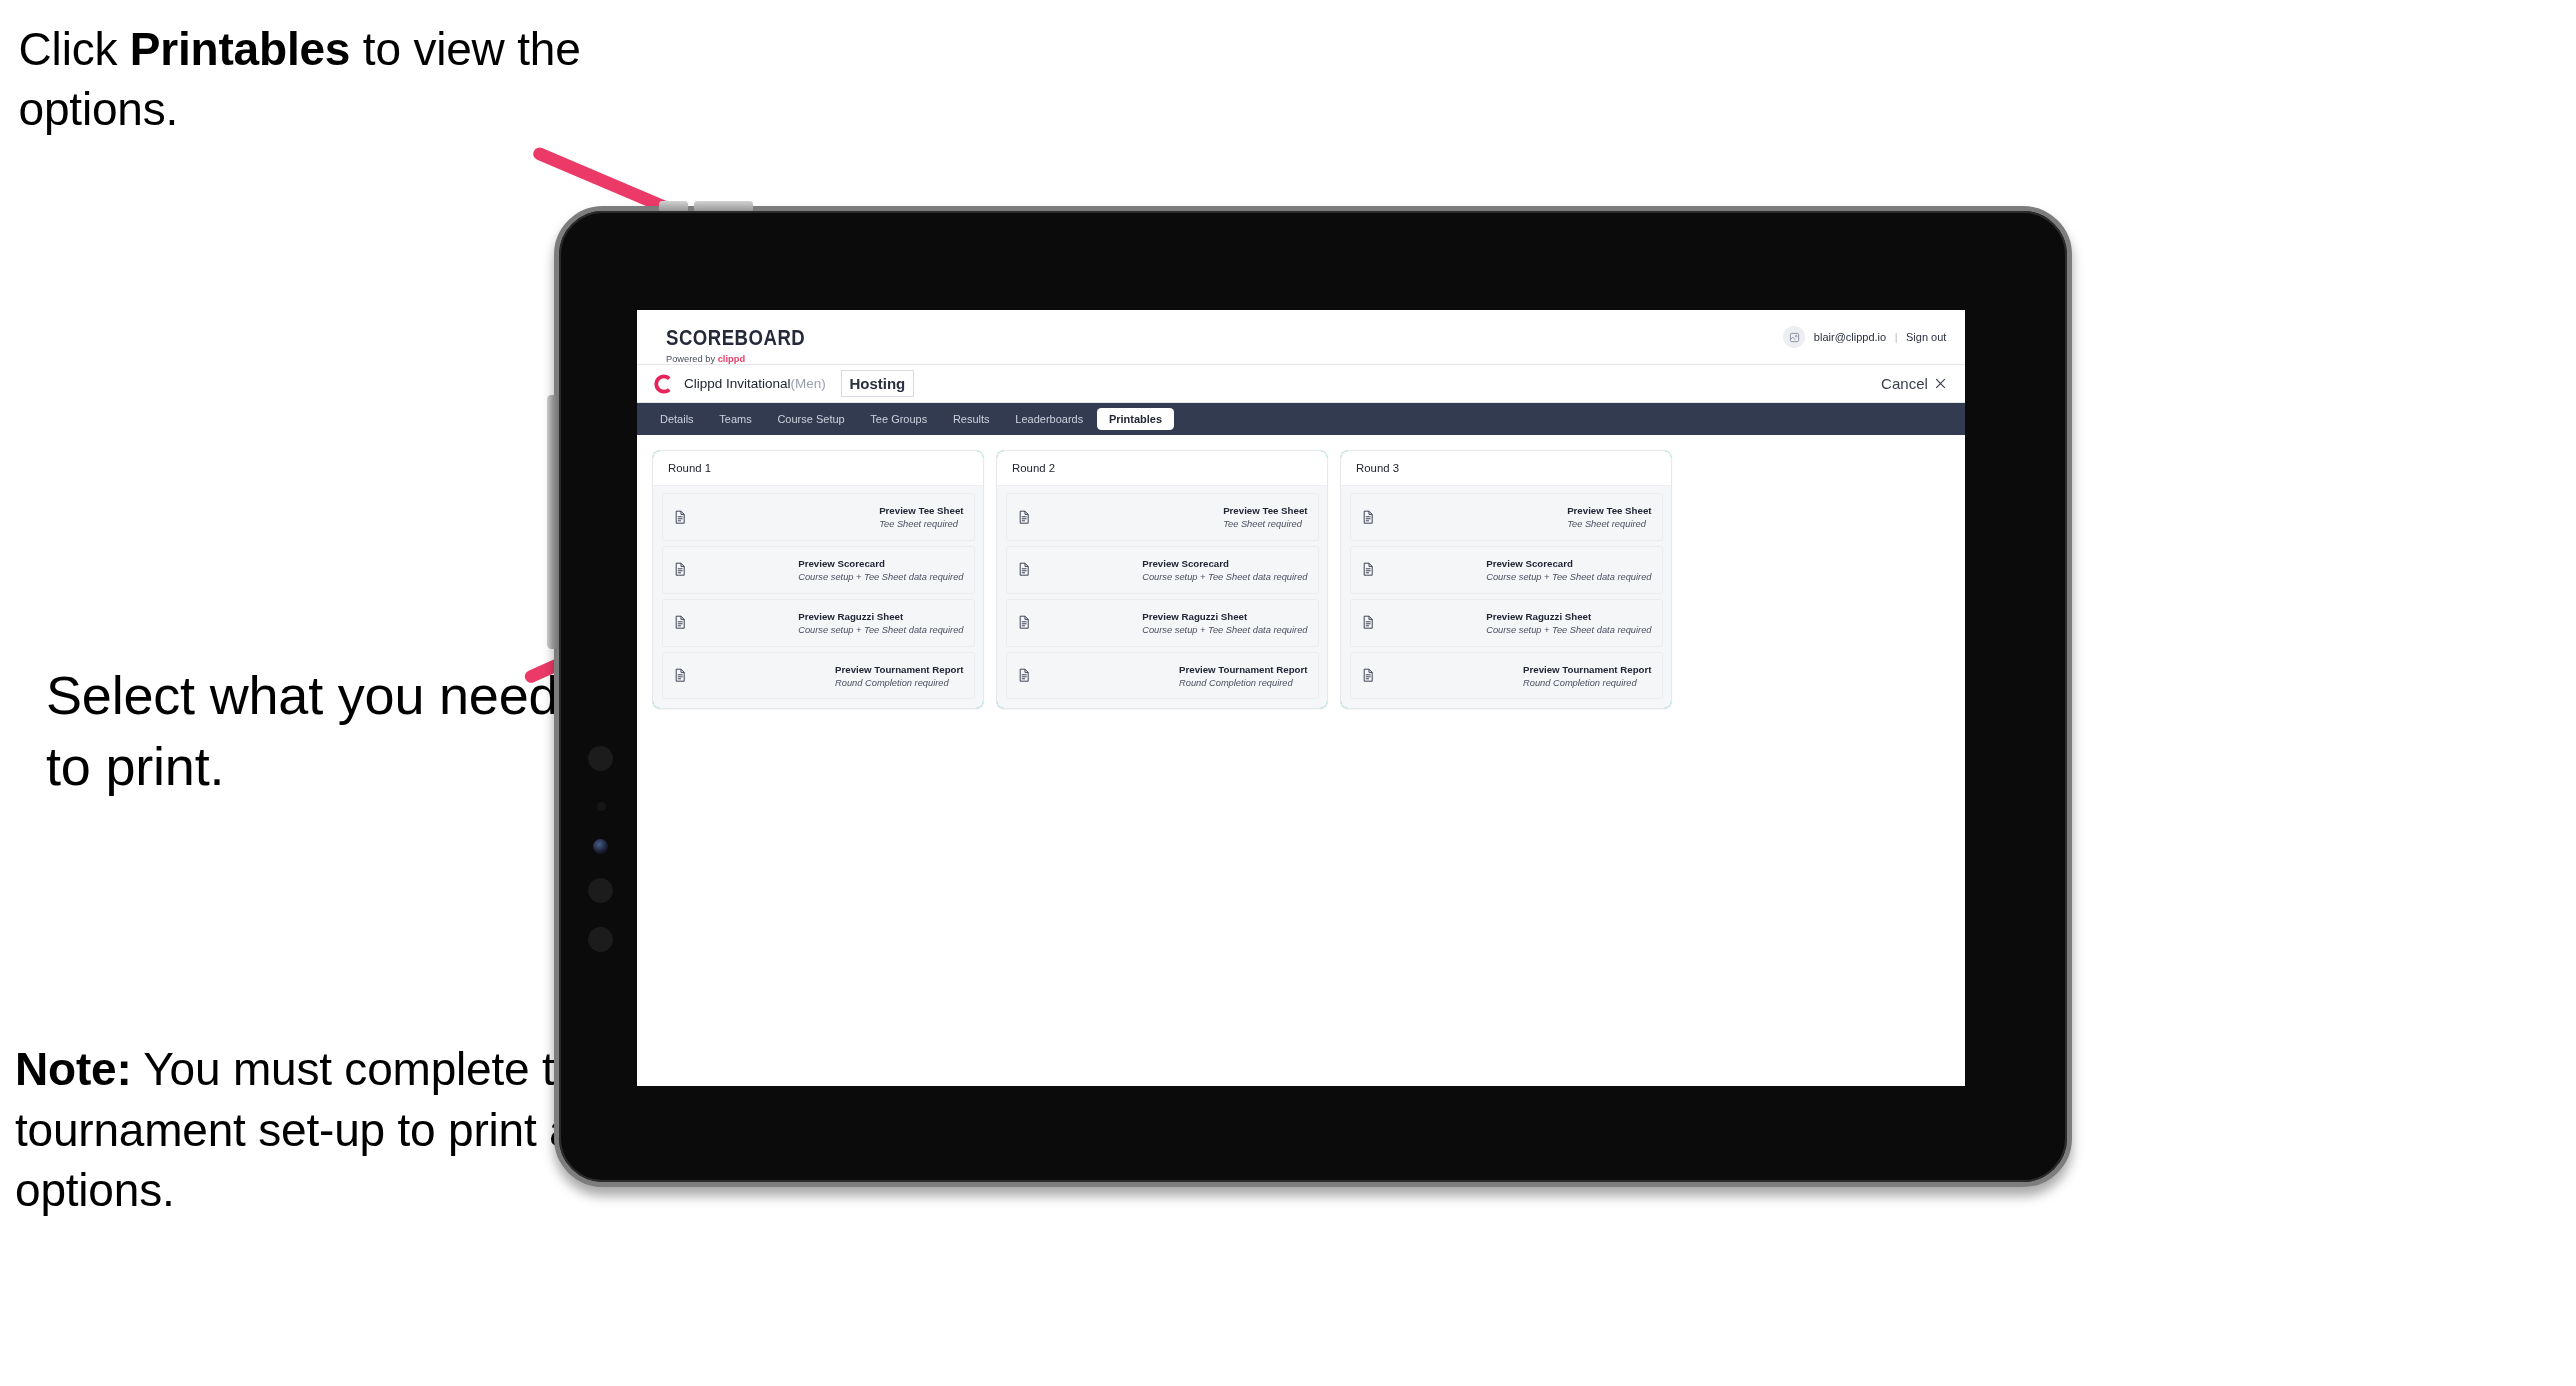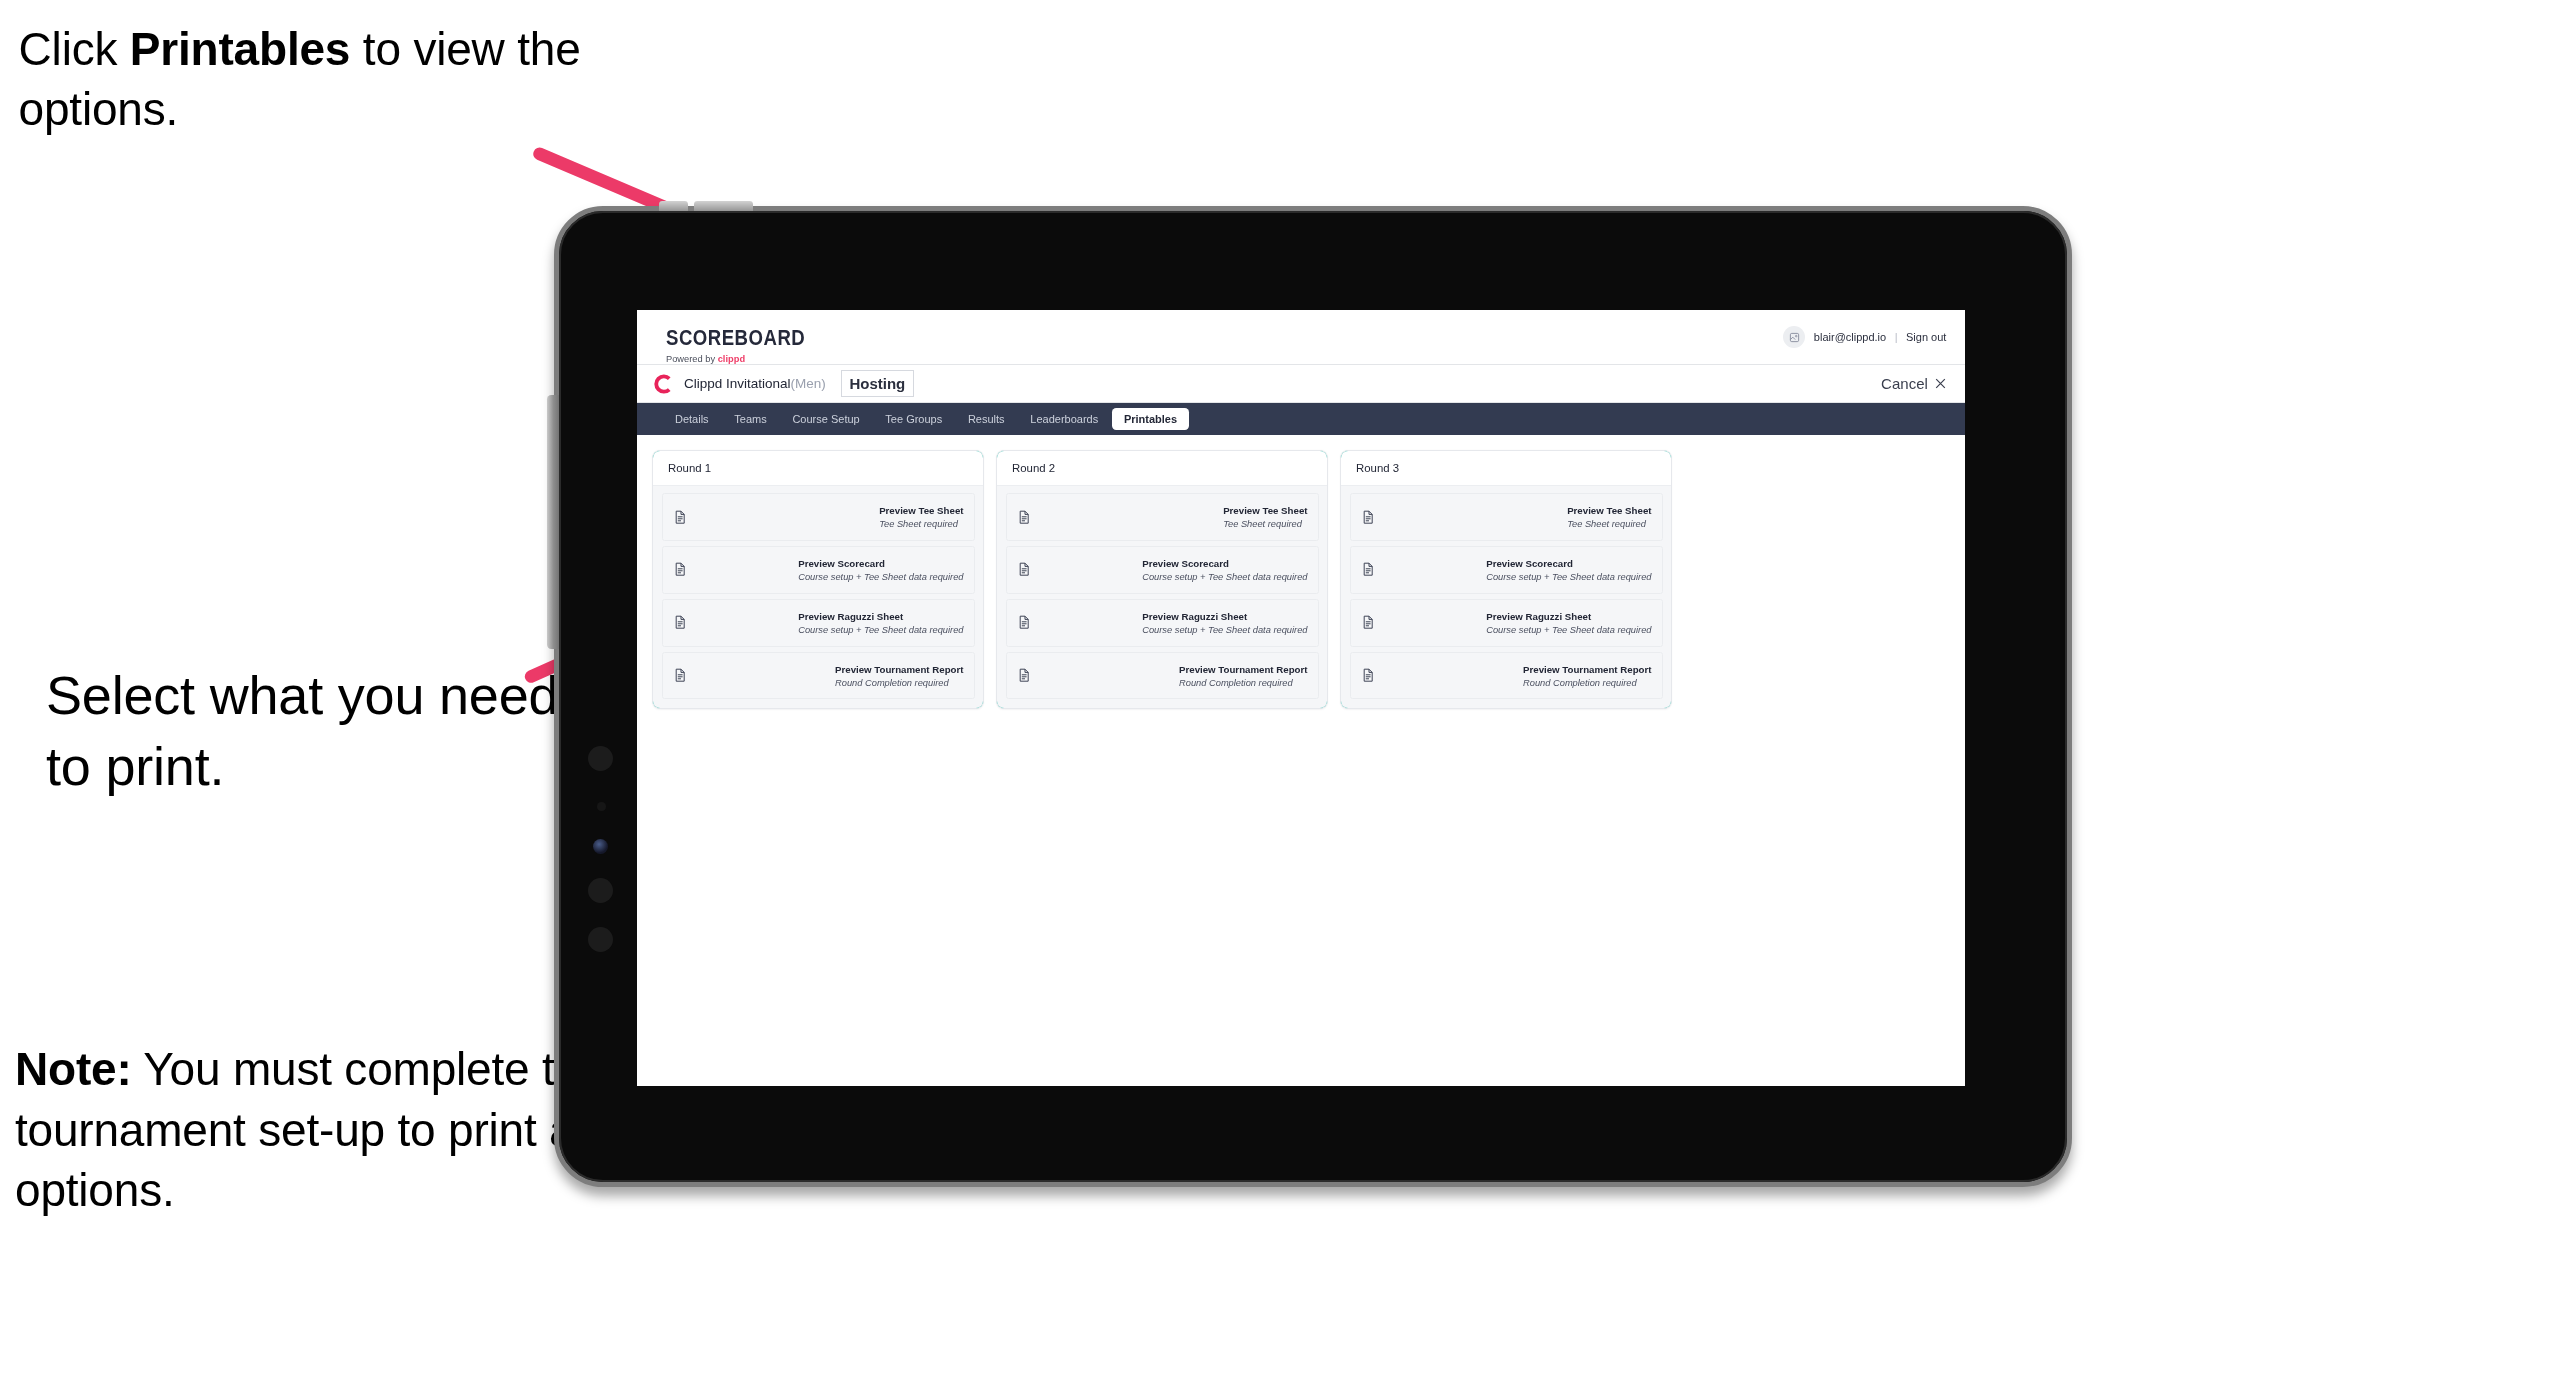--- a/index.html
+++ b/index.html
@@ -108,21 +108,21 @@
   #tlogo{width:22px;height:22px;margin-right:10px;display:flex;align-items:center;justify-content:center;}
   #tname{font-size:13.5px;color:#232736;}
   #tgender{font-size:13.5px;color:#9aa0ae;margin-left:0;}
   #thosting{margin-left:15px;border:0.8px solid #d6d9df;border-radius:0;
     font-size:15px;font-weight:700;color:#2b2f3e;padding:4.2px 7.6px;}
   #tcancel{margin-left:auto;display:flex;align-items:center;gap:7.6px;
     font-size:15px;color:#3a3f4e;cursor:pointer;}
 
   
   #subtabs{height:32px;background:#333b51;display:flex;align-items:center;
-    padding-left:26px;gap:1.7px;}
+    padding-left:11px;gap:1.7px;}
   .subtab{font-size:11px;color:#ccd1dc;padding:5px 12px;border-radius:4.2px;cursor:pointer;white-space:nowrap;}
   .subtab.active{background:#ffffff;color:#232736;font-weight:700;}
 
   
   #rounds{display:flex;gap:12px;padding:15px 15px 0 15px;background:#fff;}
   .round-col{
     width:330px;background:#14b8a6;border:0.8px solid #e6e8ec;border-radius:8px;
     overflow:hidden;box-shadow:0 0.8px 1.7px rgba(20,25,40,.05);
   }
   .round-head{height:34px;display:flex;align-items:center;padding-left:15px;

